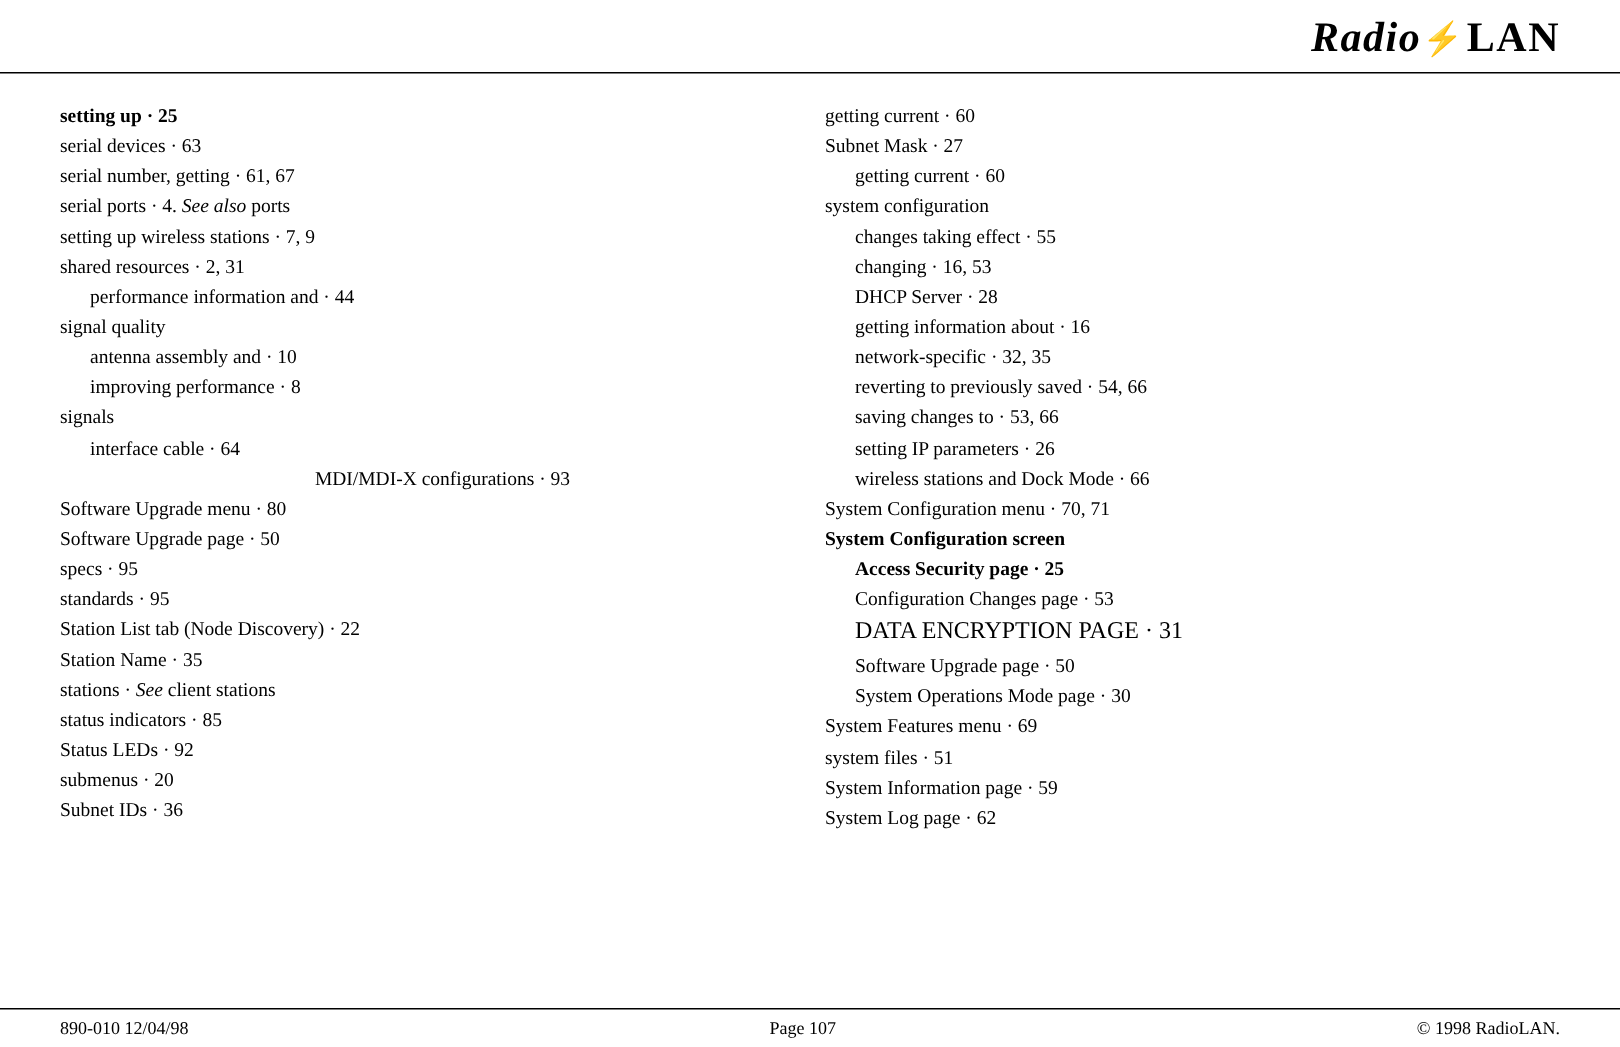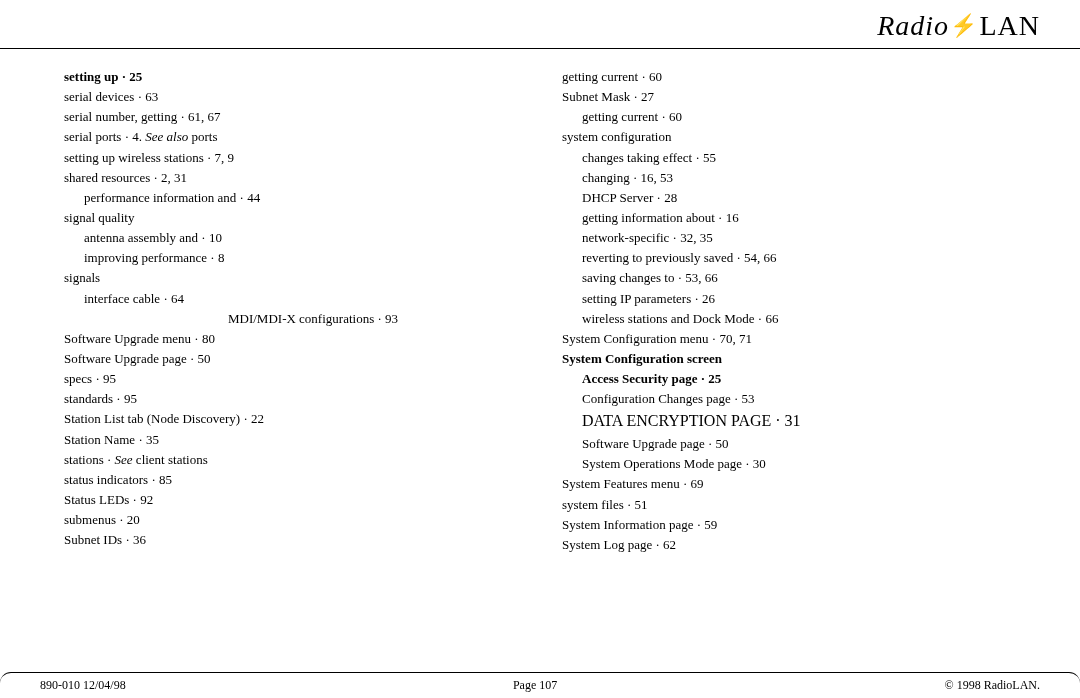--- a/index.html
+++ b/index.html
@@ -22,61 +22,60 @@
       display: flex;
       justify-content: flex-end;
       align-items: center;
       padding: 10px 40px 6px 40px;
       border-bottom: 1.5px solid #000;
     }
     .logo {
       display: flex;
       align-items: center;
       font-size: 28px;
-      font-weight: normal;
+      font-weight: bold;
       font-family: 'Times New Roman', Times, serif;
       letter-spacing: 1px;
     }
     .logo-radio {
       font-style: italic;
     }
     .logo-lan {
       font-variant: small-caps;
       font-style: normal;
     }
     .logo-bolt {
       font-size: 22px;
       margin: 0 1px;
       font-style: normal;
     }
     .content {
       display: flex;
       flex: 1;
-      padding: 18px 40px 0 64px;
+      padding: 18px 40px 0 40px;
       gap: 0;
     }
     .col {
       flex: 1;
       padding-right: 20px;
     }
     .col:last-child {
       padding-right: 0;
     }
     .index-entry {
       line-height: 1.55;
       font-size: 13px;
     }
     .footer {
       border-top: 1.5px solid #000;
       display: flex;
       justify-content: space-between;
       align-items: center;
       padding: 5px 40px;
       font-size: 12px;
-      border-radius: 11px;
     }
     .footer-center {
       text-align: center;
     }
   </style>
 </head>
 <body>
 
 <div class="page">
   <div class="header">

